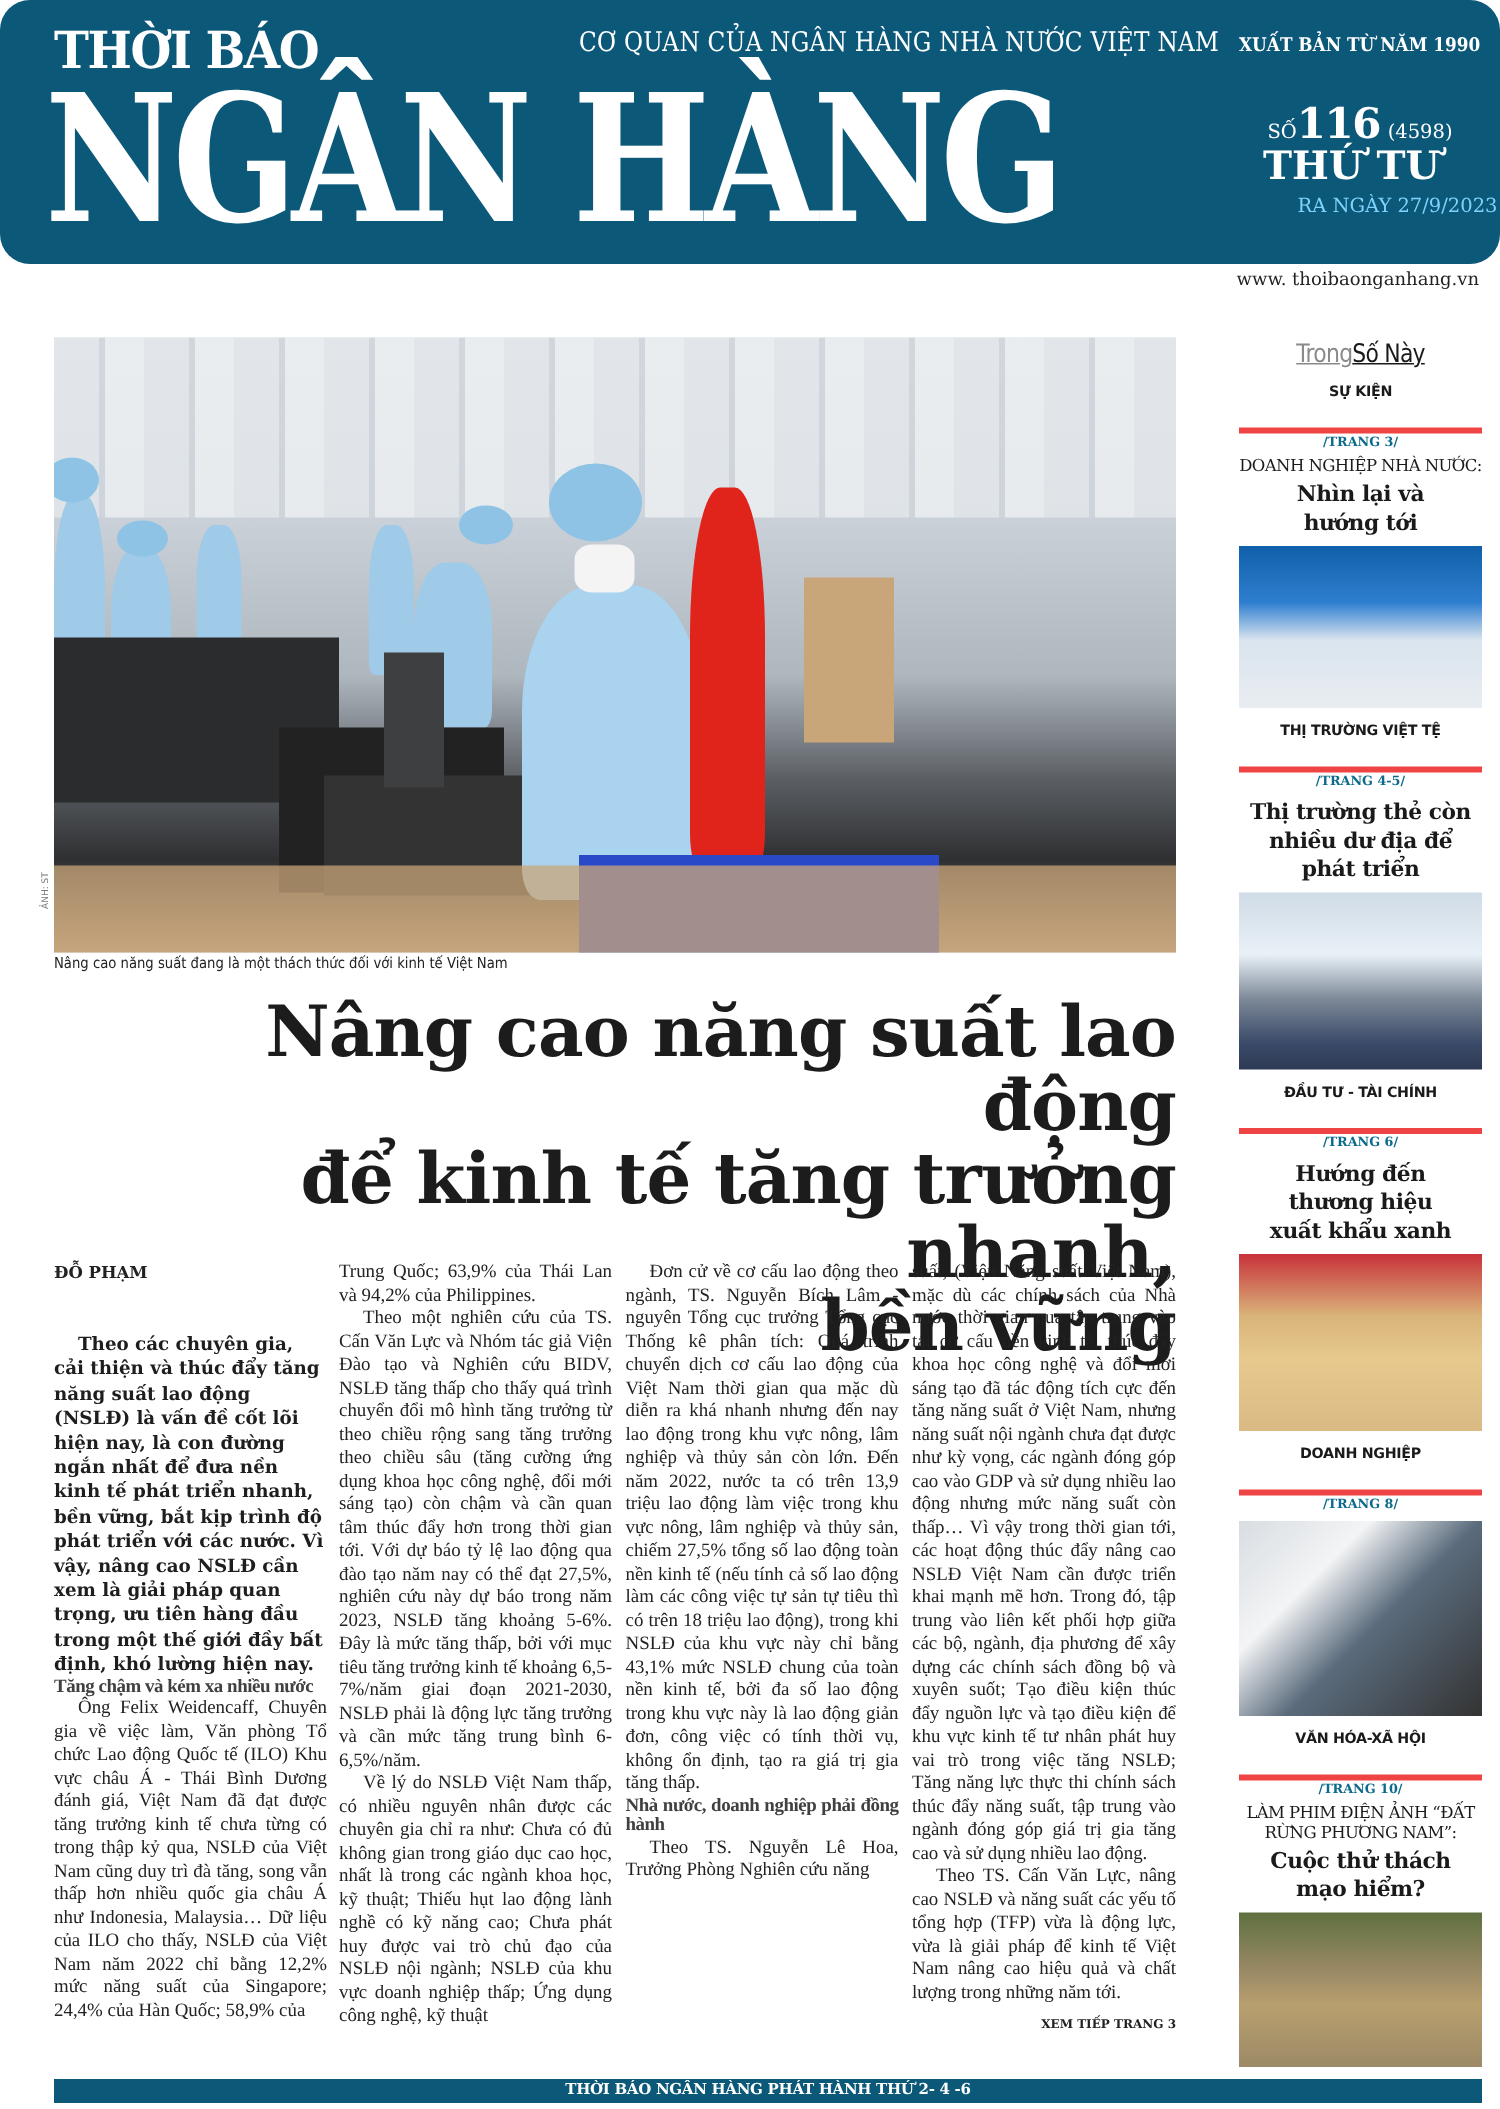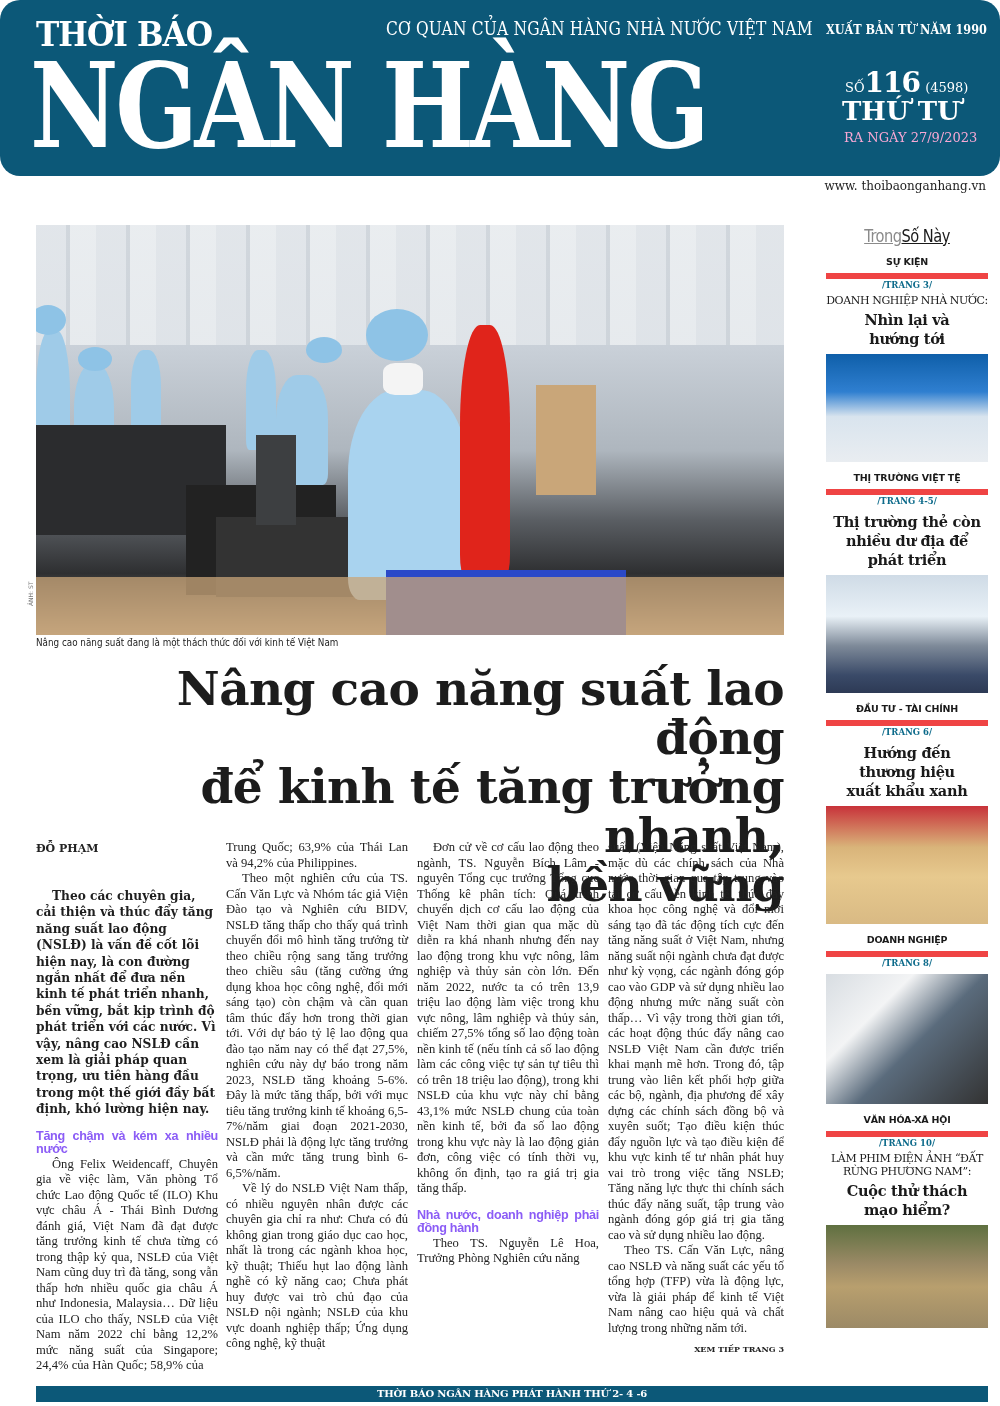--- a/index.html
+++ b/index.html
@@ -40,22 +40,22 @@
     color: #ffffff; white-space: nowrap;
   }
   .mh-issue .so { font-size: 13px; }
   .mh-issue .num { font-size: 28px; font-weight: bold; letter-spacing: -1px; text-align: center; }
   .mh-issue .total { font-size: 13px; }
   .mh-day {
     position: absolute; left: 842px; top: 96px;
     font-size: 26px; font-weight: bold; color: #ffffff; white-space: nowrap;
   }
   .mh-date {
-    position: absolute; left: 844px; top: 130px;
-    font-size: 13px; color: #f9a8d4; white-space: nowrap;
+    position: absolute; left: 865px; top: 130px;
+    font-size: 13px; color: #7dd3fc; white-space: nowrap;
   }
   .website {
     position: absolute; right: 14px; top: 179px;
     font-family: "DejaVu Serif", serif; font-size: 12px; color: #222;
   }
 
   
   .hero-photo {
     position: absolute; left: 36px; top: 225px; width: 748px; height: 410px;
     overflow: hidden;
@@ -106,41 +106,41 @@
   .col p.noindent { text-indent: 0; }
   .col1 { left: 36px; top: 888px; }
   .col2 { left: 226px; }
   .col3 { left: 417px; }
   .col4 { left: 608px; width: 176px; }
   .lead {
     font-family: "DejaVu Serif", serif; font-weight: bold; font-size: 12.2px; line-height: 16.4px;
     color: #1e1e1e; text-align: left; text-indent: 16px;
   }
   .subhead {
-    font-family: Liberation Sans, sans-serif; font-weight: bold; font-size: 12.6px; line-height: 13.5px;
-    color: #8b5cf6; margin-top: 12px; letter-spacing: -0.3px;
+    font-family: Liberation Serif, serif; font-weight: bold; font-size: 12.6px; line-height: 13.5px;
+    color: #404040; letter-spacing: -0.3px;
   }
   .continued {
     text-align: right; font-family: "DejaVu Serif", serif; font-weight: bold;
     font-size: 8px; margin-top: 6px; color: #222;
   }
 
   
   .sidebar { position: absolute; left: 826px; top: 222px; width: 162px; }
   .sb-title {
     text-align: center; font-family: "DejaVu Sans", sans-serif; font-size: 17px;
     height: 30px; line-height: 28px; margin-bottom: 4px; letter-spacing: -0.6px;
     transform: scaleX(0.86);
   }
   .sb-title .trong { color: #8a8a8a; text-decoration: underline; text-decoration-color: #8a8a8a; }
   .sb-title .so { color: #1a1a1a; text-decoration: underline; }
   .sb-section { text-align: center; }
   .sb-cat {
     font-family: "DejaVu Sans", sans-serif; font-weight: bold; font-size: 9.5px;
-    color: #1a1a1a; border-bottom: 6px solid #ef4444; padding-bottom: 6px;
+    color: #1a1a1a; border-bottom: 4px solid #ef4444; padding-bottom: 18px;
     letter-spacing: -0.2px;
   }
   .sb-page {
     font-family: "DejaVu Serif", serif; font-weight: bold; font-size: 8.5px;
     color: #0c6a8a; margin-top: 1px;
   }
   .sb-kicker {
     font-family: "DejaVu Serif", serif; font-size: 11px; color: #1a1a1a;
     margin-top: 4px; letter-spacing: -0.4px; line-height: 13px;
   }

